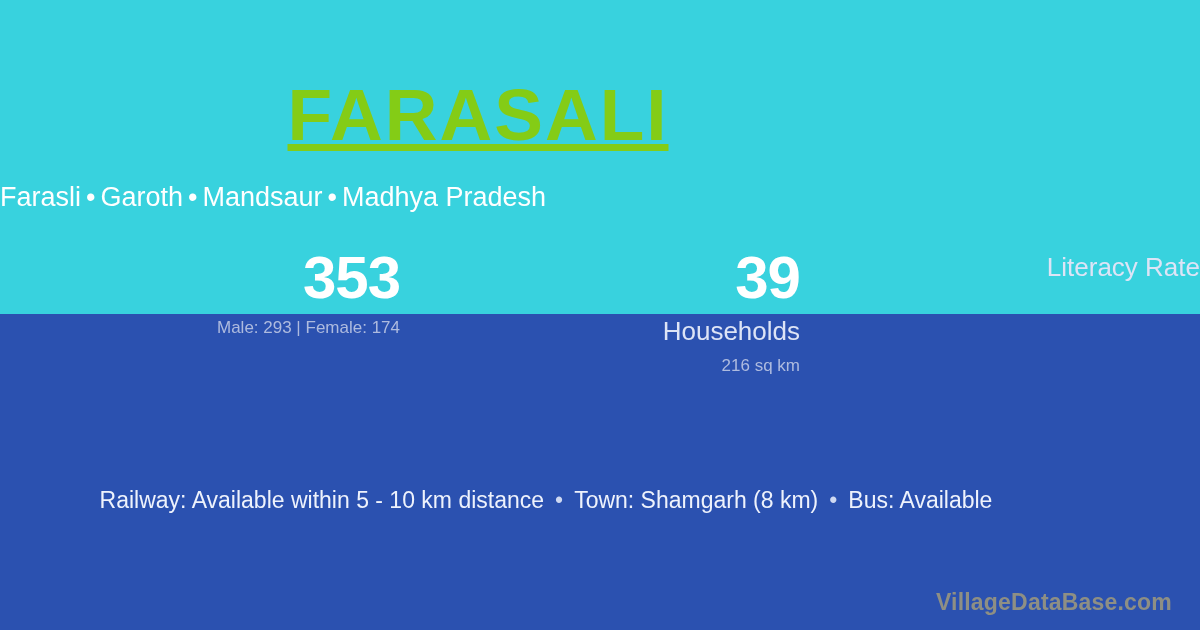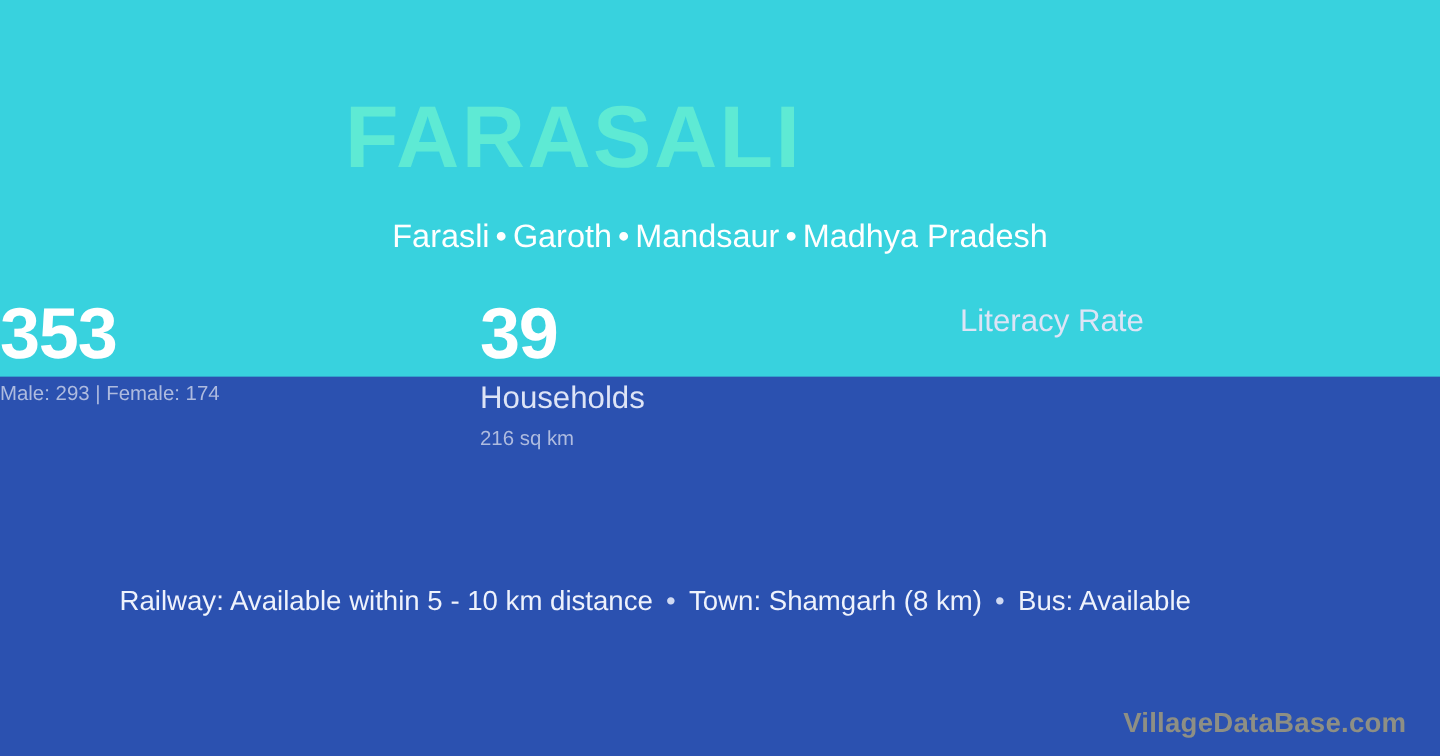--- a/index.html
+++ b/index.html
@@ -44,31 +44,31 @@
   
   .village-title {
     position: absolute;
     left: 0;
     top: 78px;
     width: 956px;
     text-align: center;
     font-size: 73px;
     font-weight: 700;
     letter-spacing: 2px;
-    color: #5eead4;
+    color: #84cc16;
     line-height: 1.0;
     white-space: nowrap;
+    text-decoration: underline;
   }
 
   .village-subtitle {
     position: absolute;
     left: 0;
     top: 181px;
     width: 1200px;
-    text-align: center;
     font-size: 27px;
     font-weight: 400;
     color: #ffffff;
     line-height: 1.25;
     white-space: nowrap;
   }
 
   .village-subtitle .sep {
     padding: 0 5px;
   }
@@ -78,21 +78,21 @@
     position: absolute;
     left: 0;
     top: 246px;
     width: 1200px;
     display: flex;
     flex-direction: row;
   }
 
   .stat {
     flex: 1 1 0;
-    text-align: left;
+    text-align: right;
   }
 
   .stat-value {
     font-size: 60px;
     font-weight: 700;
     color: #ffffff;
     line-height: 64px;
     letter-spacing: -1px;
     white-space: nowrap;
   }

